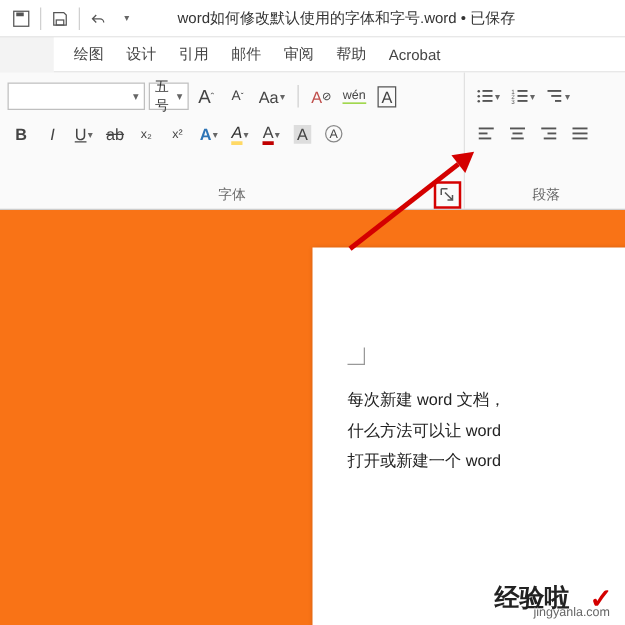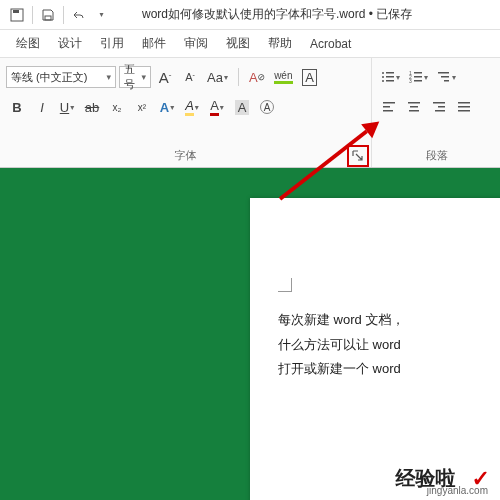--- a/index.html
+++ b/index.html
@@ -28,20 +28,21 @@
   }
   .divider-v { width:1px; height:18px; background:#d0d0d0; margin:0 4px; }
   .doc-title { margin-left: 30px; color:#333; font-size:12px; }
   .menubar {
     height: 28px;
     background:#fff;
     display:flex; align-items:center;
     gap: 2px;
     padding: 0 8px;
     border-bottom:1px solid #e1e1e1;
+    margin-left:43px;
   }
   .menu-item { padding: 4px 8px; color:#444; }
   .ribbon {
     height: 110px;
     background:#fafafa;
     border-bottom:1px solid #ccc;
     display:flex;
     position:relative;
   }
   .group-font {
@@ -82,21 +83,21 @@
   }
   .launcher {
     position:absolute; right:2px; bottom:2px;
     width:16px; height:16px;
     display:flex; align-items:center; justify-content:center;
   }
   .launcher.boxed { border:2px solid #d40000; width:22px; height:22px; right:-4px; bottom:-2px; }
   .launcher svg { display:block; }
   .workspace {
     position:absolute; top:168px; left:0; right:0; bottom:0;
-    background:#15803d;
+    background:#f97316;
   }
   .page {
     position:absolute; top:30px; left:250px;
     width:300px; height:400px;
     background:#fff;
     box-shadow: 0 0 4px rgba(0,0,0,.25);
     padding: 110px 14px 14px 28px;
   }
   .cursor-mark {
     position:absolute; top:80px; left:28px;
@@ -165,31 +166,29 @@
     <span>word如何修改默认使用的字体和字号.word</span><span> • </span><span>已保存</span>
   </div>
 </div>
 
 <div class="menubar">
   <div class="menu-item">绘图</div>
   <div class="menu-item">设计</div>
   <div class="menu-item">引用</div>
   <div class="menu-item">邮件</div>
   <div class="menu-item">审阅</div>
-  <div class="menu-item">视图</div>
   <div class="menu-item">帮助</div>
   <div class="menu-item">Acrobat</div>
 </div>
 
 <div class="ribbon">
 
   <div class="group-font">
     <div class="row">
       <div class="combo font-combo">
-        <span>等线 (中文正文)</span>
           <span class="caret">▾</span>
       </div>
       <div class="combo size-combo">
         <span>五号</span>
           <span class="caret">▾</span>
       </div>
       <div class="rbtn">
           <span style="font-size:15px">A</span>
           <span style="font-size:8px;vertical-align:super">ˆ</span>
         </div>
@@ -200,21 +199,21 @@
       <div class="rbtn">
           <span>Aa</span>
           <span class="caret-dn">▾</span>
         </div>
       <div class="divider-v"></div>
       <div class="rbtn">
           <span style="color:#c0504d">A</span>
           <span style="font-size:9px">⊘</span>
         </div>
       <div class="rbtn">
-          <span style="font-size:10px;border-bottom:3px solid #84cc16">wén</span>
+          <span style="font-size:10px;border-bottom:1px solid #84cc16">wén</span>
         </div>
       <div class="rbtn">
           <span style="border:1px solid #555;padding:0 2px">A</span>
         </div>
     </div>
     <div class="row row2">
       <div class="rbtn">
           <b>B</b>
         </div>
       <div class="rbtn">

